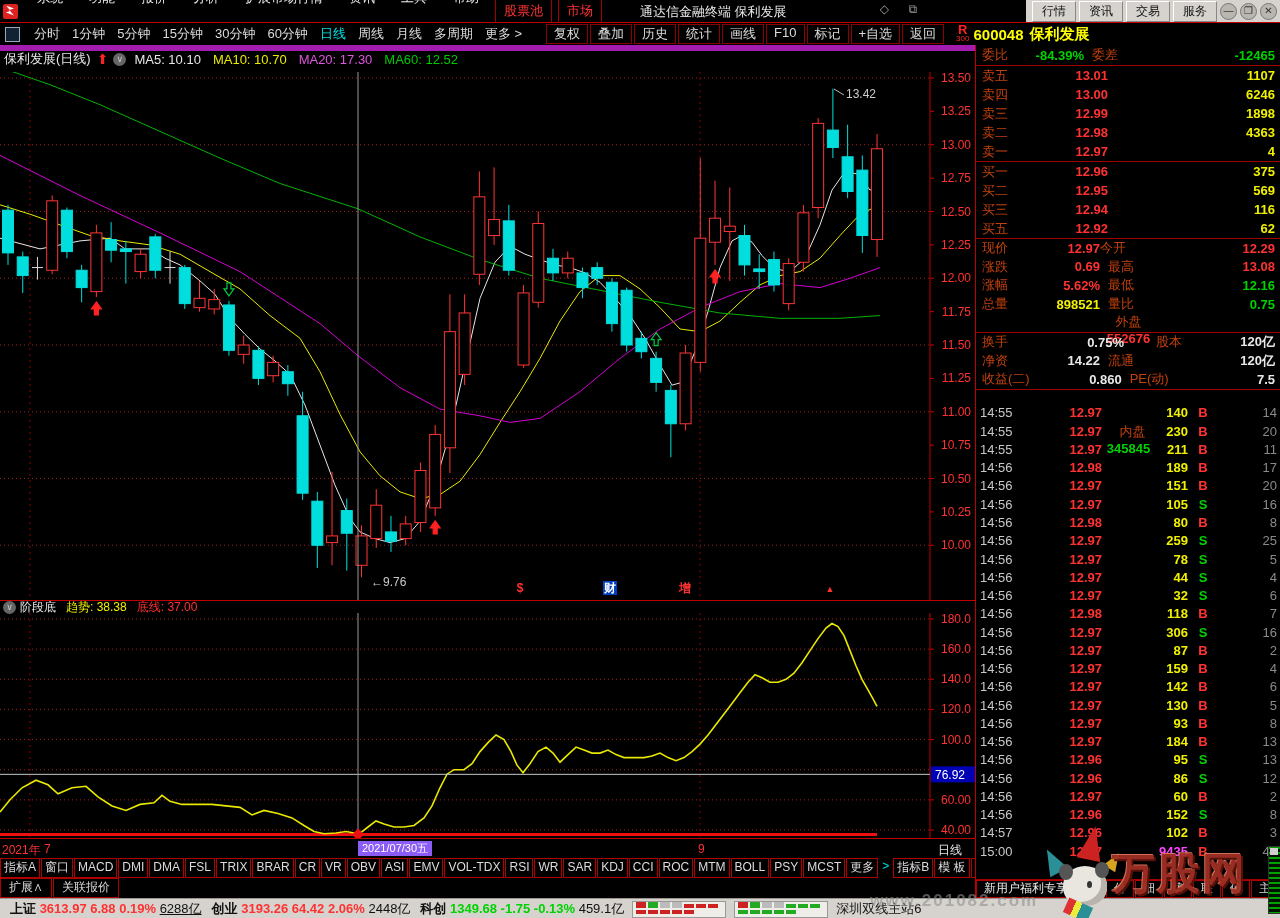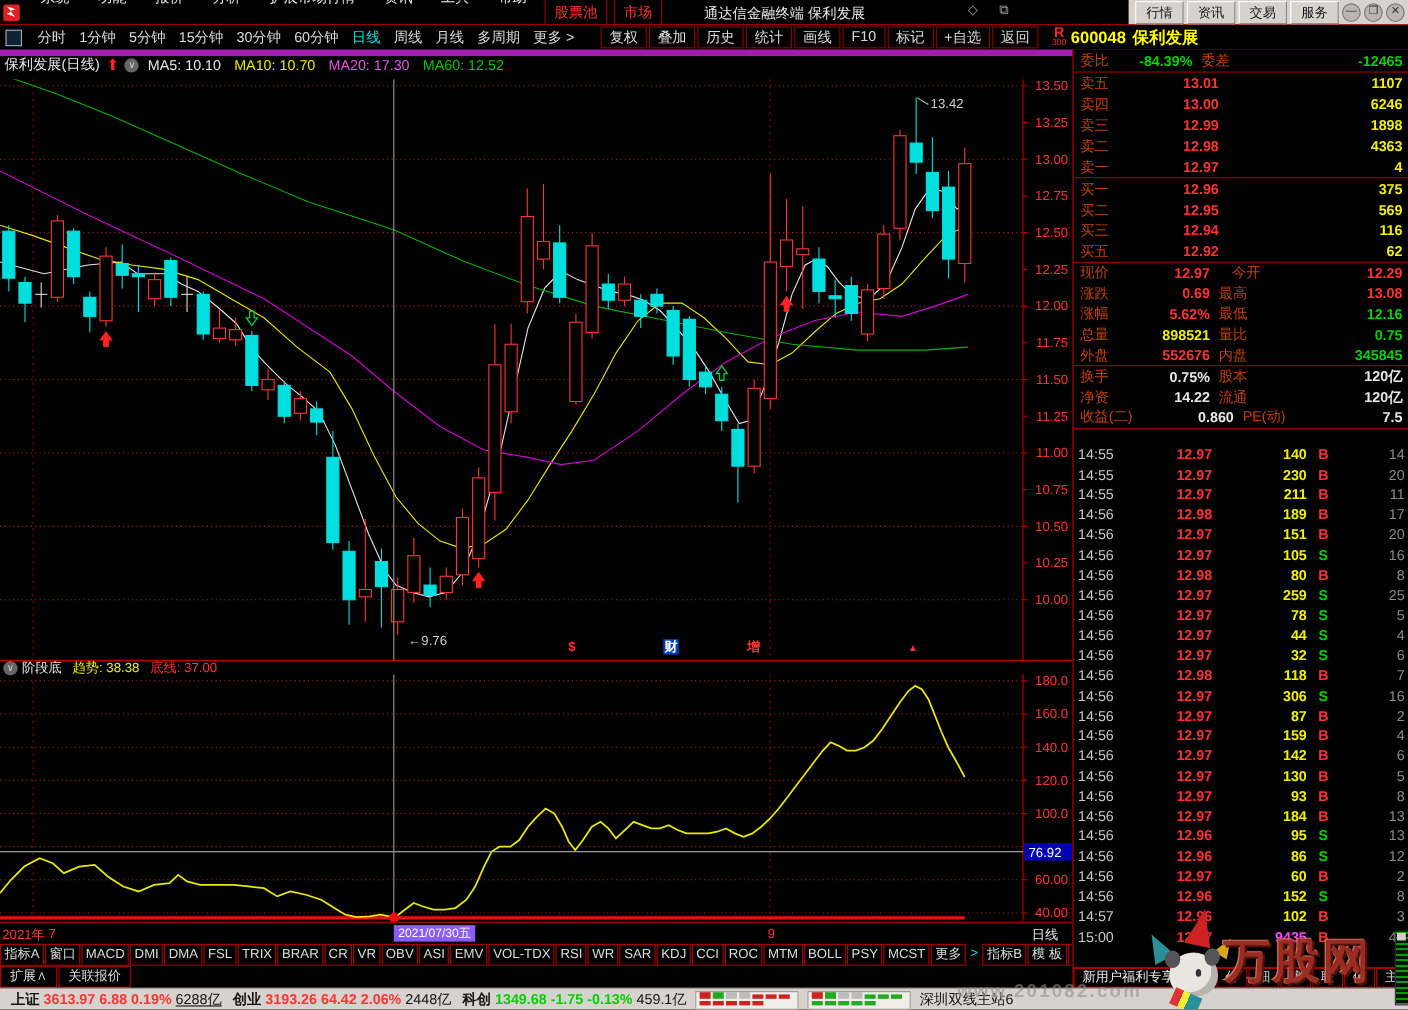--- a/index.html
+++ b/index.html
@@ -513,50 +513,50 @@
         <div class="rp-row">
           <span class="lbl">买五</span>
           <span class="rp-price red">12.92</span>
           <span class="rp-vol yellow">62</span>
         </div>
       </div>
     <div id="stats-a" class="rp-sec">
         <div class="rp-row" style="height: 18.6px;">
           <span class="lbl">现价</span>
           <span class="b red" style="flex: 0 0 92px; text-align: right;">12.97</span>
-          <span class="lbl" style="margin-left: 20px;">今开</span>
+          <span class="lbl" style="margin-left: 0;">今开</span>
           <span class="b red" style="flex: 1 1 0%; text-align: right;">12.29</span>
         </div>
         <div class="rp-row" style="height: 18.6px;">
           <span class="lbl">涨跌</span>
           <span class="b red" style="flex: 0 0 92px; text-align: right;">0.69</span>
           <span class="lbl" style="margin-left: 8px;">最高</span>
           <span class="b red" style="flex: 1 1 0%; text-align: right;">13.08</span>
         </div>
         <div class="rp-row" style="height: 18.6px;">
           <span class="lbl">涨幅</span>
           <span class="b red" style="flex: 0 0 92px; text-align: right;">5.62%</span>
           <span class="lbl" style="margin-left: 8px;">最低</span>
           <span class="b green" style="flex: 1 1 0%; text-align: right;">12.16</span>
         </div>
         <div class="rp-row" style="height: 18.6px;">
           <span class="lbl">总量</span>
           <span class="b yellow" style="flex: 0 0 92px; text-align: right;">898521</span>
           <span class="lbl" style="margin-left: 8px;">量比</span>
           <span class="b green" style="flex: 1 1 0%; text-align: right;">0.75</span>
         </div>
-        <div class="rp-row" style="height: 18.6px;">
+        <div class="rp-row" style="height: 18.6px; flex-direction: column;">
           <span class="lbl">外盘</span>
           <span class="b red" style="flex: 0 0 92px; text-align: right;">552676</span>
           <span class="lbl" style="margin-left: 8px;">内盘</span>
           <span class="b green" style="flex: 1 1 0%; text-align: right;">345845</span>
         </div>
       </div>
     <div id="stats-b" class="rp-sec">
-        <div class="rp-row" style="height: 18.6px;">
+        <div class="rp-row" style="height: 18.6px; gap: 24px;">
           <span class="lbl">换手</span>
           <span class="b white" style="flex: 0 0 92px; text-align: right;">0.75%</span>
           <span class="lbl" style="margin-left: 8px;">股本</span>
           <span class="b white" style="flex: 1 1 0%; text-align: right;">120亿</span>
         </div>
         <div class="rp-row" style="height: 18.6px;">
           <span class="lbl">净资</span>
           <span class="b white" style="flex: 0 0 92px; text-align: right;">14.22</span>
           <span class="lbl" style="margin-left: 8px;">流通</span>
           <span class="b white" style="flex: 1 1 0%; text-align: right;">120亿</span>

